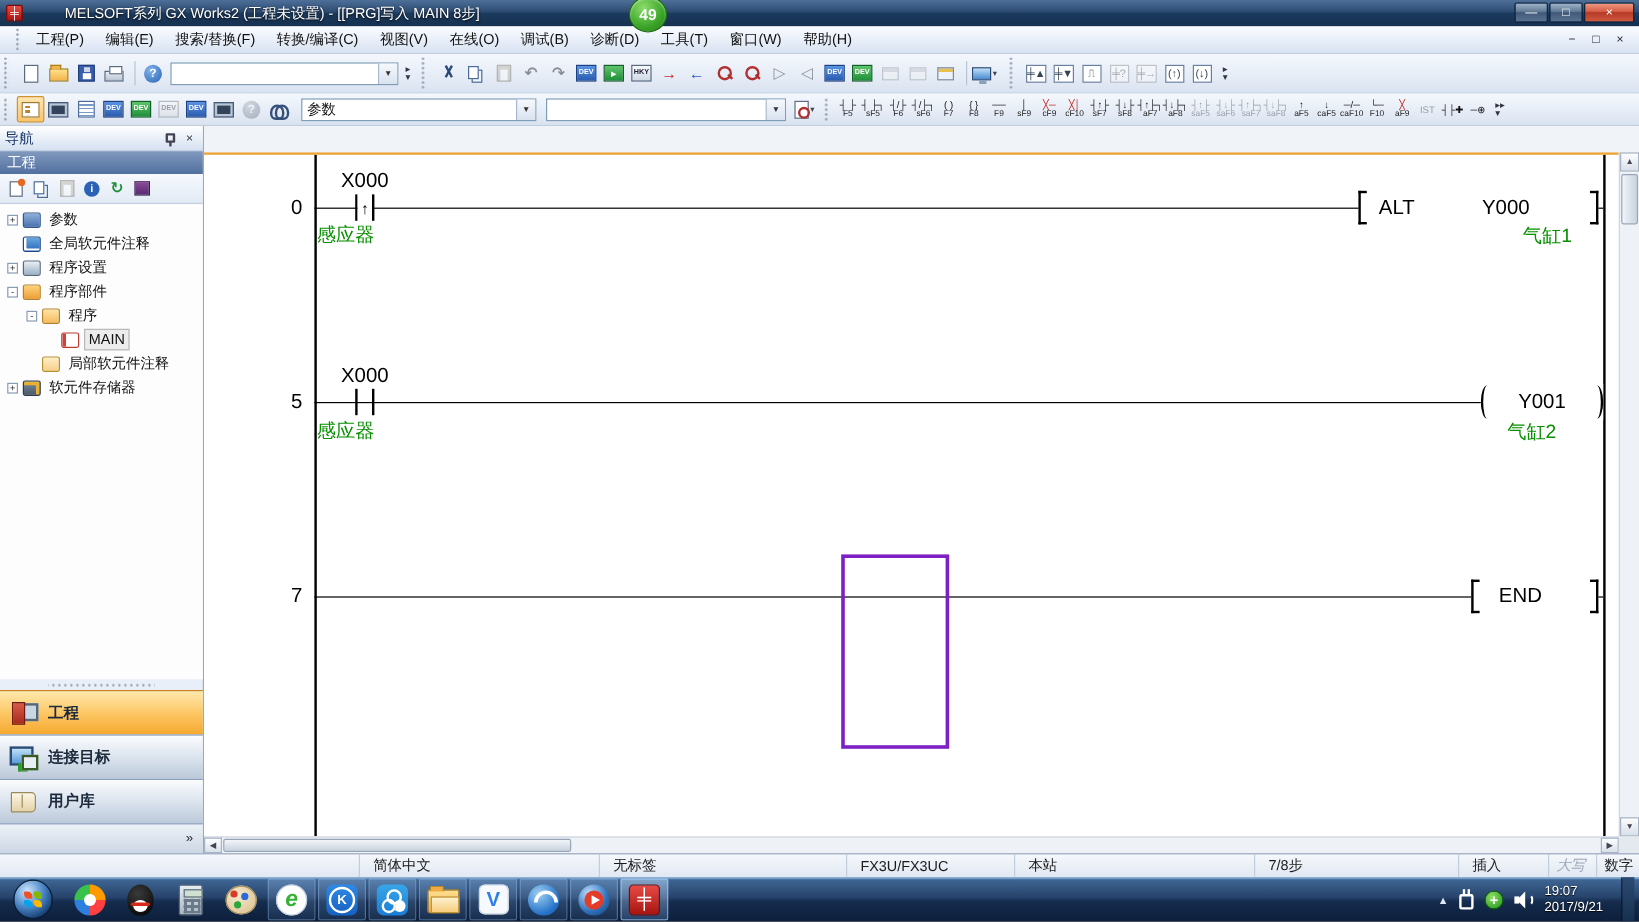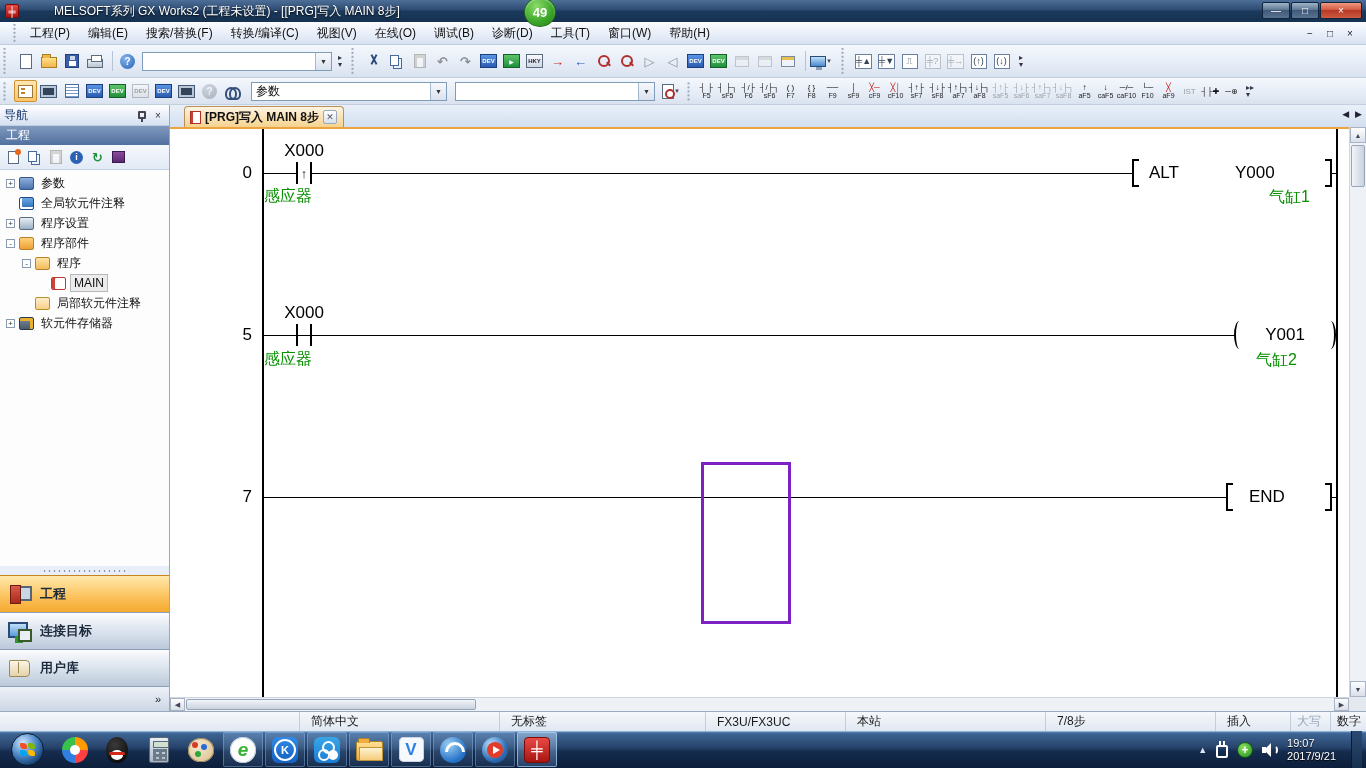--- a/index.html
+++ b/index.html
@@ -203,21 +203,21 @@
   .hscroll .arr{position:absolute;top:0;width:15px;height:13px;background:linear-gradient(#fdfdfe,#d9e0ea);
     border:1px solid #a8b4c4;font-size:7px;color:#445;display:flex;align-items:center;justify-content:center;}
   .hscroll .thumb{position:absolute;left:16px;top:1px;width:290px;height:11px;background:linear-gradient(#f2f5f9,#c9d2de);
     border:1px solid #96a5b8;border-radius:2px;}
   .corner{position:absolute;right:0;bottom:0;width:17px;height:14px;background:#e4e9f0;}
 
   
   .statusbar{position:absolute;left:0;top:711px;width:1366px;height:20px;
     background:linear-gradient(#f5f8fc,#e1e8f2);border-top:1px solid #9aa9be;display:flex;font-size:12px;color:#1a1a1a;}
   .seg{border-right:1px solid #c3cedd;display:flex;align-items:center;padding-left:11px;overflow:hidden;white-space:nowrap;}
-  .seg.dim{color:#9aa7b8;}
+  .seg.dim{color:#9aa7b8;font-style:italic;}
 
   
   .taskbar{position:absolute;left:0;top:731px;width:1366px;height:37px;
     background:linear-gradient(180deg,#6e97c6 0%,#3e6492 7%,#26436b 45%,#152c4e 55%,#0c1e3a 100%);
     display:flex;align-items:center;box-shadow:inset 0 1px 0 #8db2da;}
   .orb{width:33px;height:33px;border-radius:50%;margin:0 10px 0 11px;position:relative;
     background:radial-gradient(circle at 35% 28%,#cfe7ff,#4a86c6 45%,#123a6b 80%);border:1px solid #0a1c33;}
   .orb .fl{position:absolute;left:8px;top:9px;width:16px;height:14px;display:grid;grid-template-columns:7px 7px;grid-template-rows:6px 6px;gap:1px;}
   .orb .fl i{border-radius:1px 4px 1px 4px;}
   .orb .fl i:nth-child(1){background:#f25022;}
@@ -700,31 +700,20 @@
             <span class="nbi nbi-lib"></span>
             <span>用户库</span>
           </div>
         </div>
       <div class="nav-chevron">
         <span>»</span>
       </div>
     </div>
 
     <div class="editor">
-      <div class="tabbar">
-        <div class="tab">
-          <span class="tab-ic"></span>
-          <span>[PRG]写入 MAIN 8步</span>
-          <span class="tab-close">✕</span>
-        </div>
-        <div class="tab-nav">
-          <span>◀</span>
-          <span>▶</span>
-        </div>
-      </div>
 
       <div class="canvas">
         <div class="bus" style="left:92px;"></div>
         <div class="bus" style="left:1166px;"></div>
 
         <div class="step-num" style="left:50px;top:34px;">0</div>
         <div class="hline" style="left:92px;top:44px;width:1074px;"></div>
         <div class="dev-lbl" style="left:102px;top:12px;">X000</div>
         <div>
           <div class="vbar" style="left:126px;top:33px;"></div>

